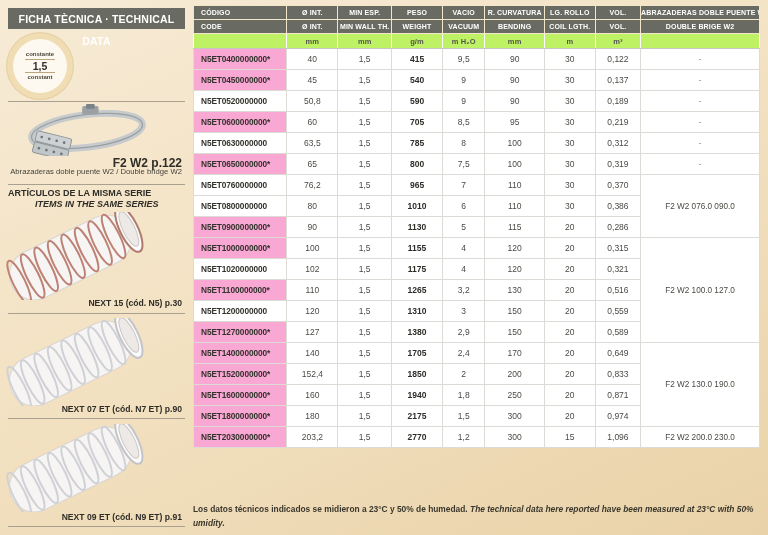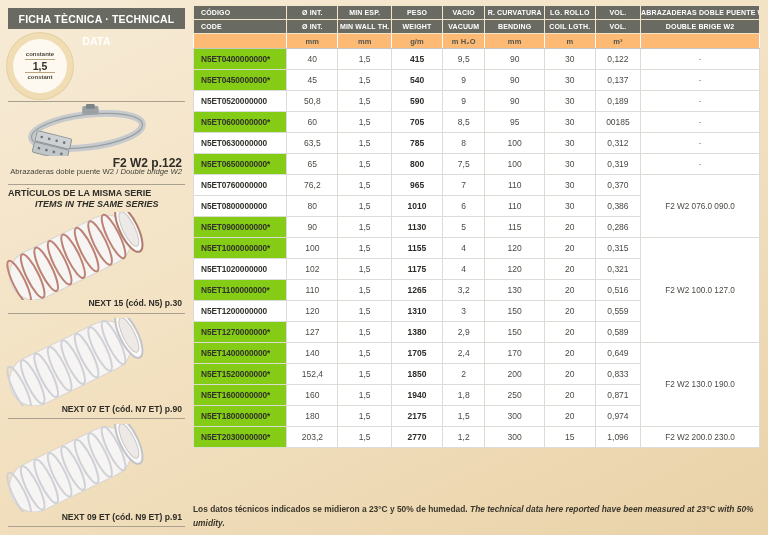--- a/index.html
+++ b/index.html
@@ -39,21 +39,21 @@
   .temp-text { margin-left:3px; padding-top:6px; }
   .temp-row1 { display:flex; align-items:flex-start; }
   .temp-max, .temp-min { font-size:13px; font-weight:bold; color:#33312b; letter-spacing:-.3px; }
   .temp-min { display:block; margin-top:11px; }
   .peaks { margin-left:5px; display:flex; flex-direction:column; }
   .peaks span { font-size:6.3px; font-weight:bold; color:#44413a; line-height:7.5px; }
 
   .clamp-fig { position:absolute; left:12px; top:104px; width:150px; height:52px; }
   .cap-ref { position:absolute; right:8px; top:156px; font-size:12px; font-weight:bold; color:#2f2d27; }
   .cap-clamp { position:absolute; right:8px; top:167px; font-size:7.7px; color:#45423a; white-space:nowrap; }
-  .cap-clamp .en { font-style:italic; }
+  .cap-clamp .en { }
 
   .series-es { position:absolute; left:8px; top:188px; font-size:9px; font-weight:bold; color:#2f2d27; }
   .series-en { position:absolute; left:8px; top:199px; font-size:9px; font-weight:bold; font-style:italic; color:#2f2d27;margin-left:27px; }
 
   .hose { position:absolute; left:0; width:172px; height:88px; }
   .hose1 { top:212px; } .hose2 { top:318px; } .hose3 { top:424px; }
   .hose-body { fill:#f7f5f3; stroke:#d9d5d0; stroke-width:1; }
   .hose-ribs ellipse { fill:none; stroke-width:2; }
   .hose-red .hose-ribs ellipse { stroke:#bd8274; }
   .hose-clear .hose-ribs ellipse { stroke:#d0d1d6; }
@@ -68,26 +68,26 @@
   table { border-collapse:collapse; width:567px; margin:5px 0 0 3px; background:#fff; table-layout:fixed; }
   col.c0{width:16.5%} col.c1{width:9%} col.c2{width:9.5%} col.c3{width:9%} col.c4{width:7.5%}
   col.c5{width:10.5%} col.c6{width:9%} col.c7{width:8%} col.c8{width:21%}
   th, td { border:1px solid #dcdbd5; text-align:center; padding:0; overflow:hidden; white-space:nowrap; }
   thead th {
     background:#696a62; color:#fff; font-size:7px; font-weight:bold;
     height:14px; border:1px solid #f3e5ca; letter-spacing:.15px;
   }
   thead th.c0 { text-align:left; padding-left:7px; }
   thead .h-unit {
-    background:#fdba74; color:#53544d; font-size:7.5px; font-weight:bold; height:15px;
+    background:#bef264; color:#53544d; font-size:7.5px; font-weight:bold; height:15px;
     border:1px solid #fff; border-bottom:1px solid #c7c7c1;
   }
   tbody td { font-size:8.5px; color:#4a4a44; height:21px; background:#fff; }
   tbody td.code { text-align:left; padding-left:7px; font-weight:bold; color:#33322c; font-size:8.3px; letter-spacing:-.1px; }
-  tbody td.code.starred { background:#84cc16; }
+  tbody td.code.starred { background:#f9a8d4; }
   tbody td.v2 { font-weight:bold; color:#2d2d28; }
   tbody td.clampcell { font-size:8.2px; color:#4a4a44; }
   tbody td.dash { color:#8e8e88; }
 
   .footnote { position:absolute; left:3px; top:503px; width:567px; font-size:8.4px; font-weight:bold; color:#3b372c; line-height:13.5px; }
   .footnote .en { font-style:italic; }
 </style>
 </head>
 <body>
 
@@ -275,21 +275,21 @@
           <td class="clampcell dash" rowspan="1">-</td>
         </tr>
         <tr>
           <td class="code starred">N5ET0600000000*</td>
           <td class="val v0">60</td>
           <td class="val v1">1,5</td>
           <td class="val v2">705</td>
           <td class="val v3">8,5</td>
           <td class="val v4">95</td>
           <td class="val v5">30</td>
-          <td class="val v6">00185</td>
+          <td class="val v6">0,219</td>
           <td class="clampcell dash" rowspan="1">-</td>
         </tr>
         <tr>
           <td class="code">N5ET0630000000</td>
           <td class="val v0">63,5</td>
           <td class="val v1">1,5</td>
           <td class="val v2">785</td>
           <td class="val v3">8</td>
           <td class="val v4">100</td>
           <td class="val v5">30</td>

